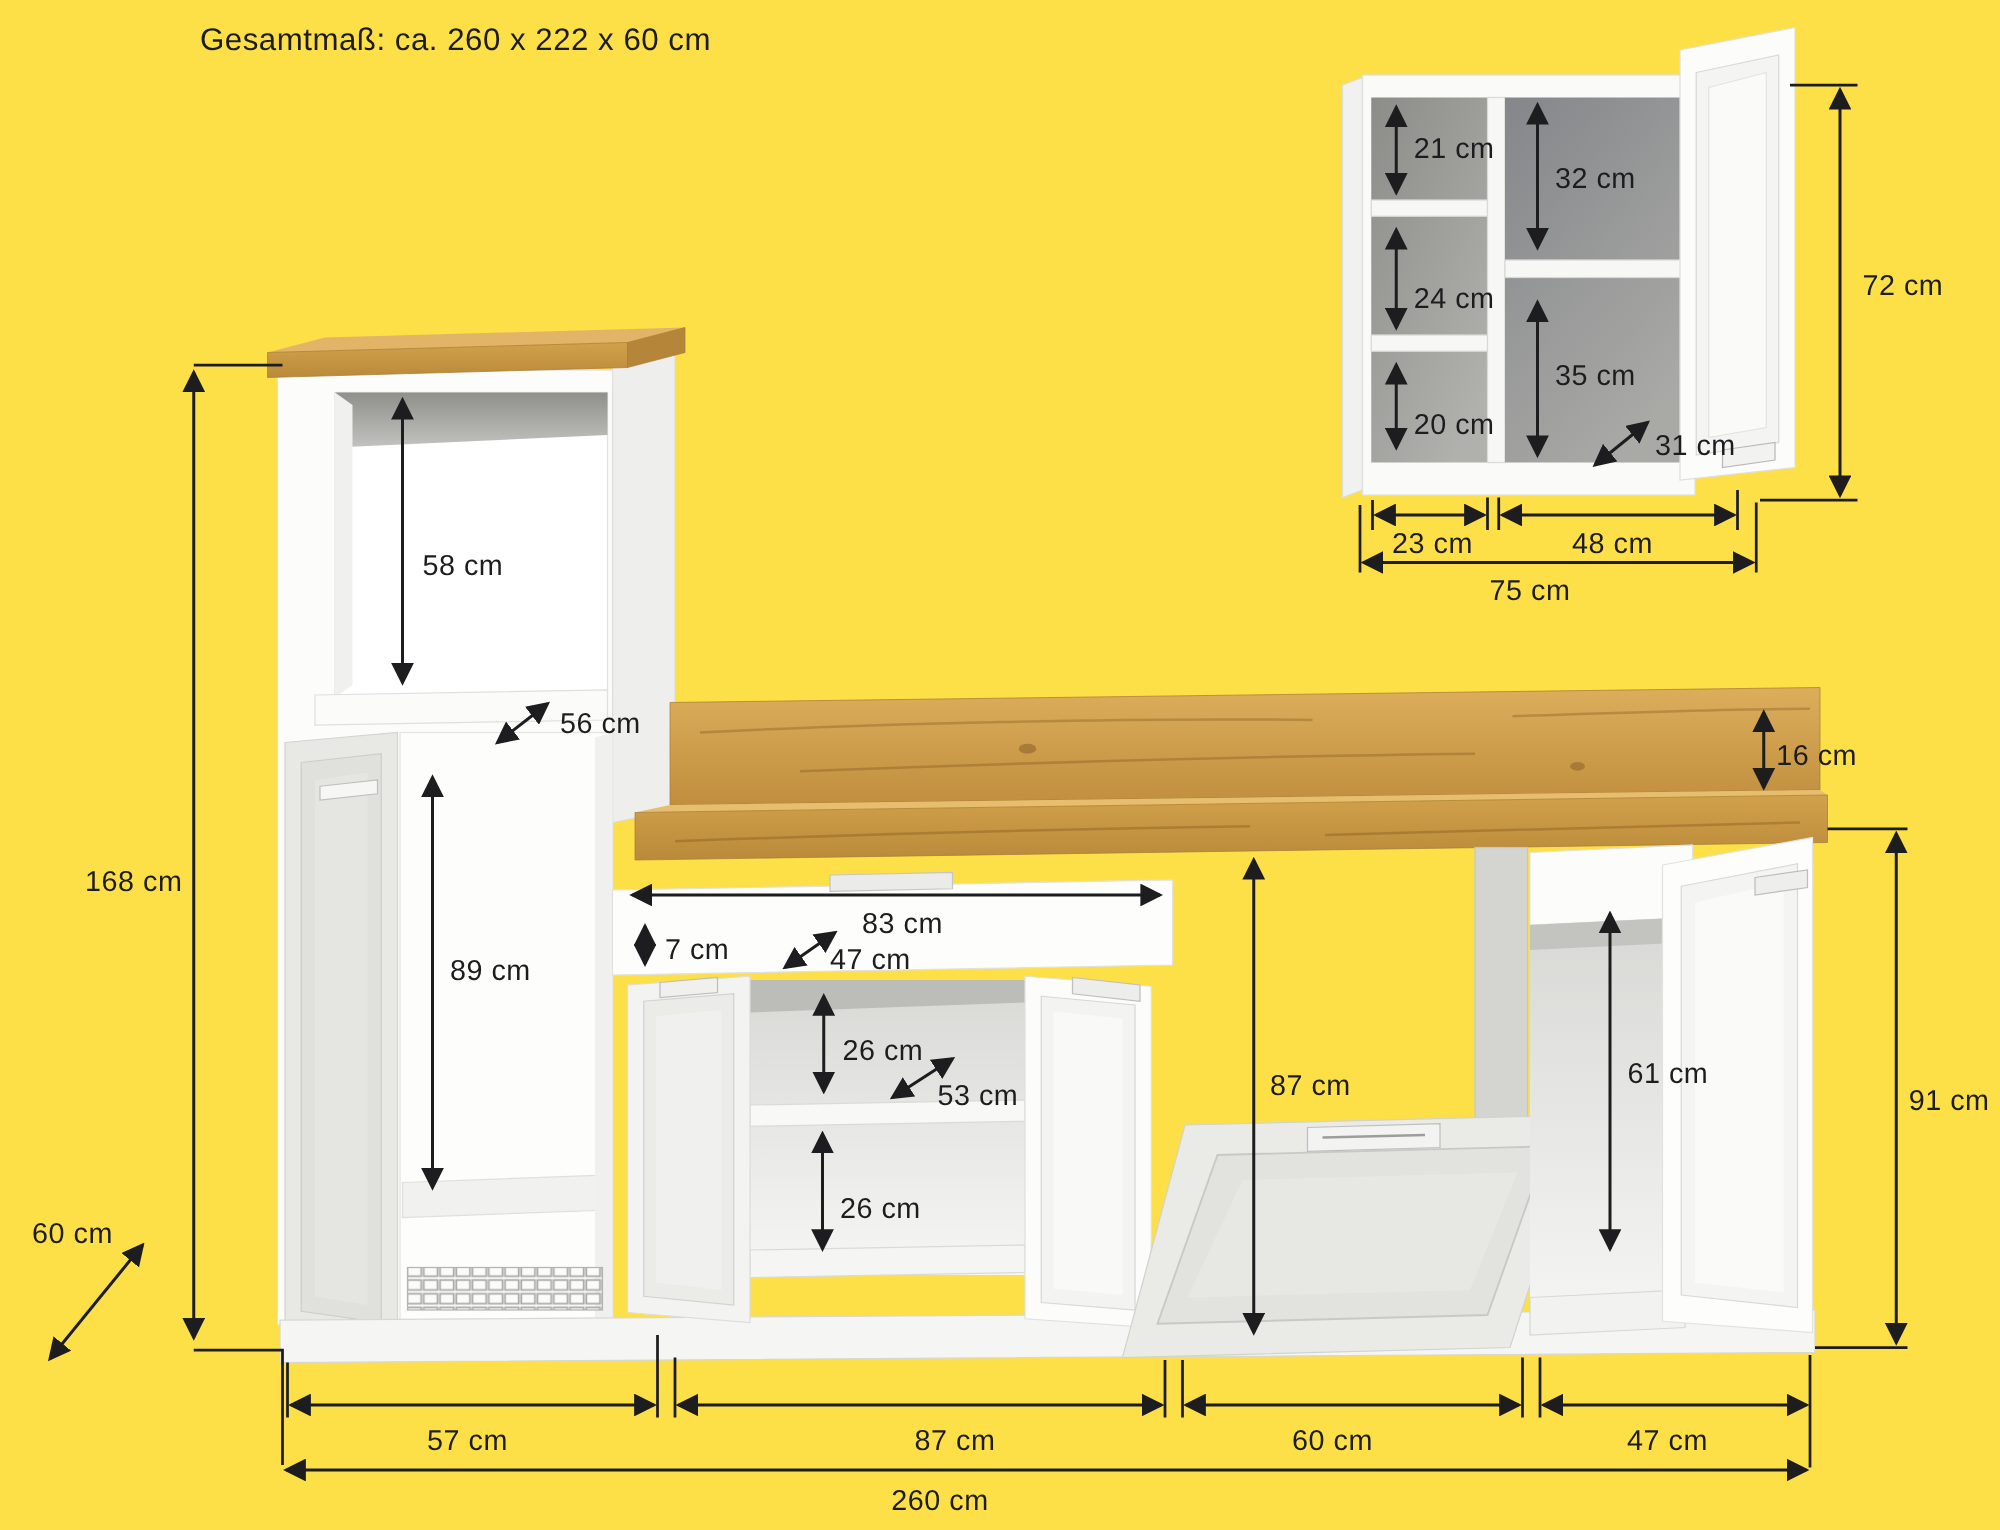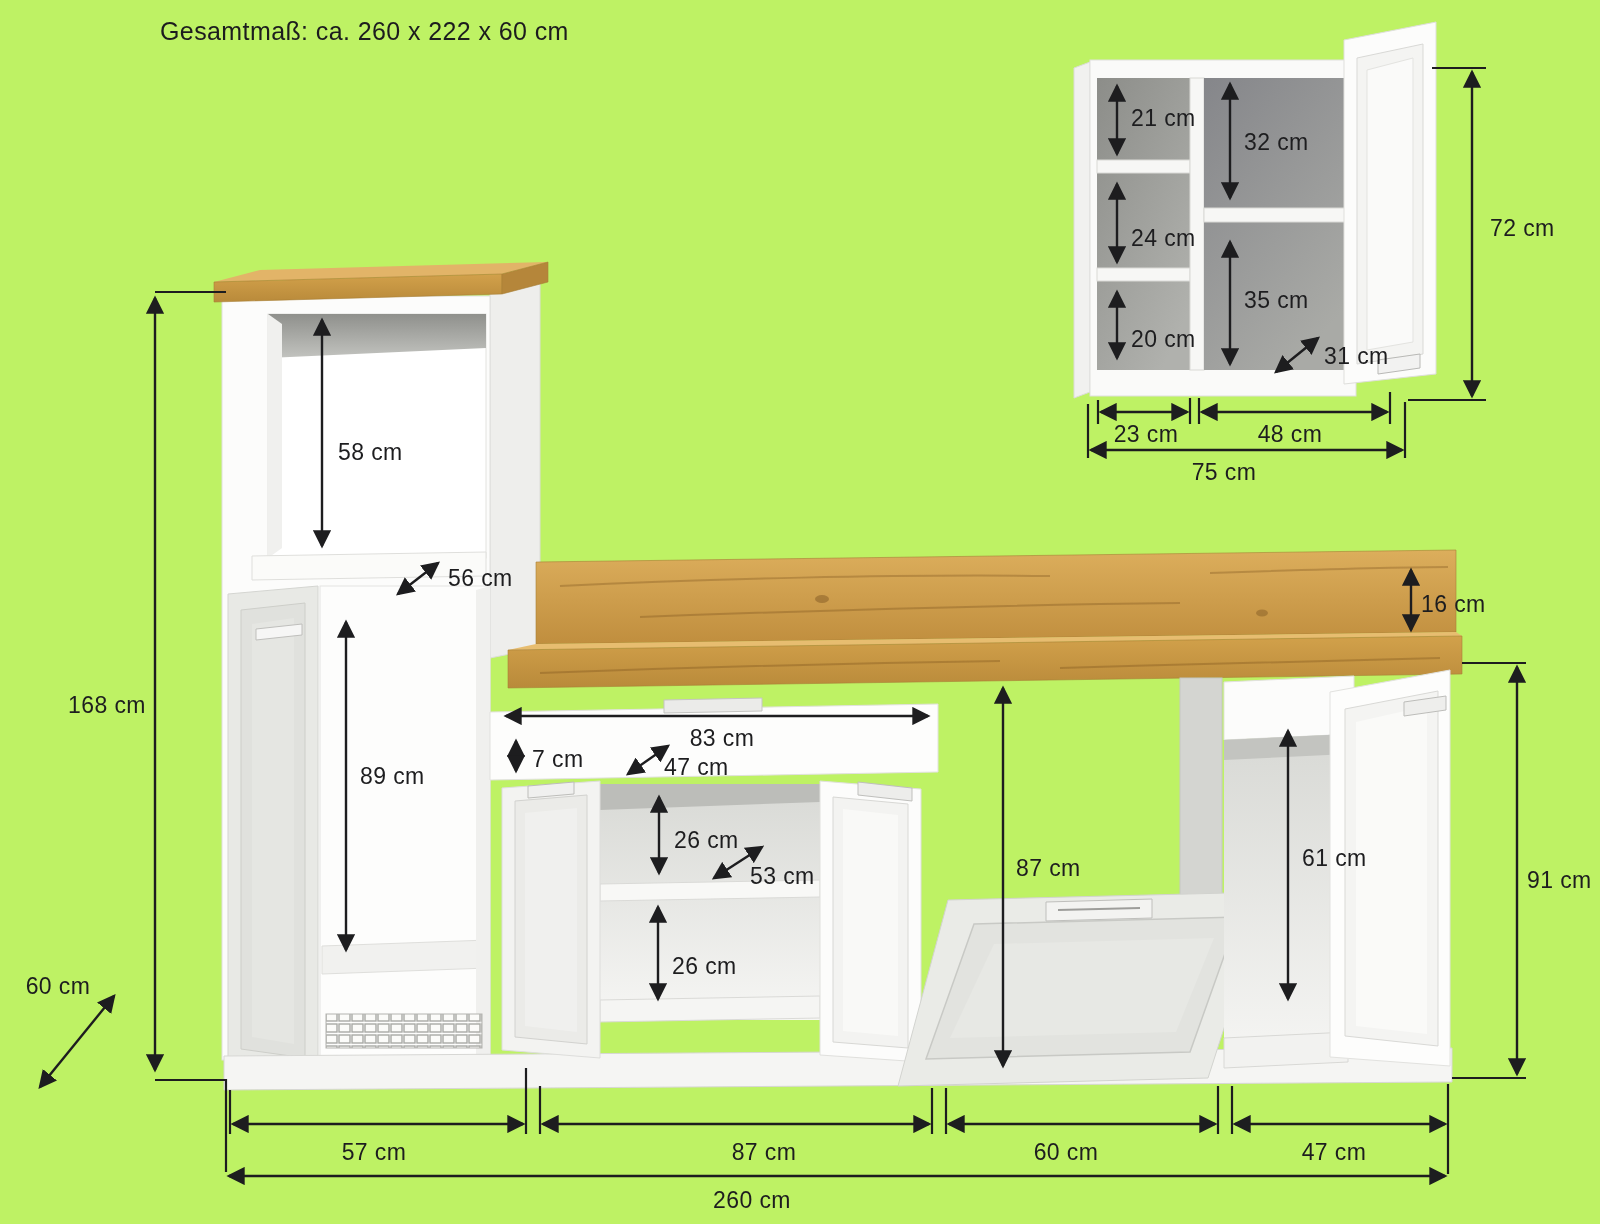--- a/index.html
+++ b/index.html
@@ -1,16 +1,16 @@
 <!DOCTYPE html>
 <html><head>
 <meta charset="utf-8">
 <style>
   html,body{margin:0;padding:0;background:#ffffff;}
-  .stage{position:relative;width:1600px;height:1224px;background:#bef264;overflow:hidden;
+  .stage{position:relative;width:1600px;height:1224px;background:#fde047;overflow:hidden;
          font-family:"Liberation Sans", sans-serif;}
   svg{display:block;}
   .lbl{font-family:"Liberation Sans", sans-serif;font-size:23px;fill:#1d1d1f;letter-spacing:.4px;}
   .lbl.mid{text-anchor:middle;}
   .title-text{font-family:"Liberation Sans", sans-serif;font-size:25px;fill:#1c1c1e;letter-spacing:.4px;}
   .dim{stroke:#1d1d1f;stroke-width:2.4;fill:none;}
   .ext{stroke:#1d1d1f;stroke-width:2.2;fill:none;}
   .edge{stroke:#a87f35;stroke-width:.6;}
   .grain{stroke:rgba(105,63,18,.28);stroke-width:2;fill:none;}
 </style>

